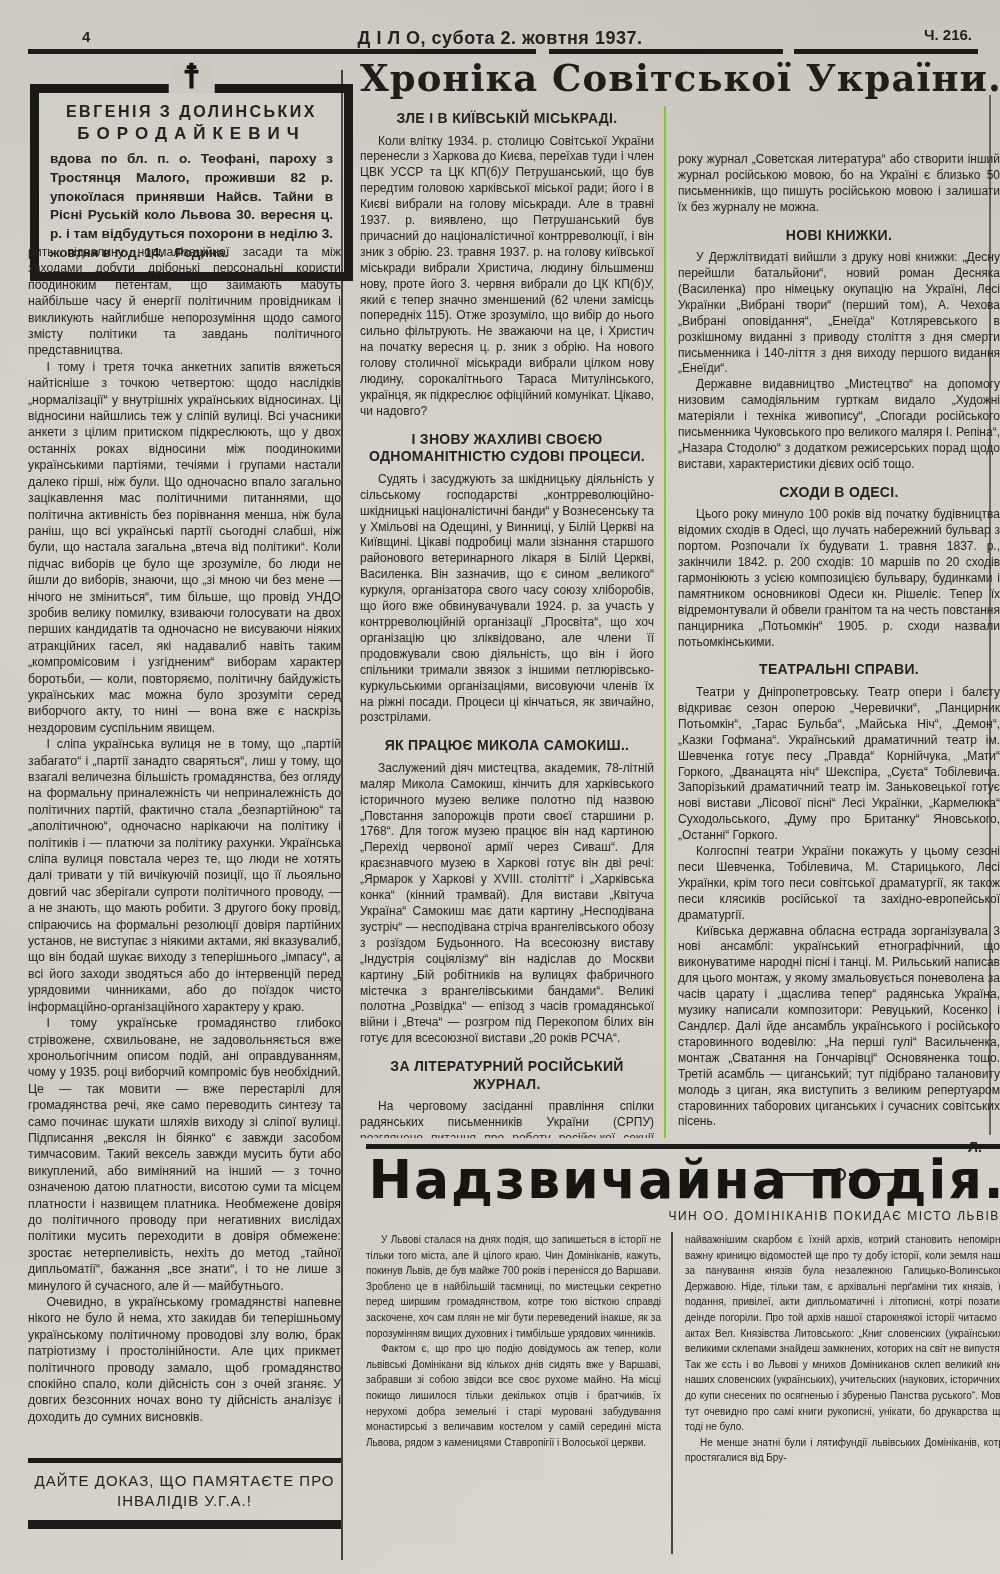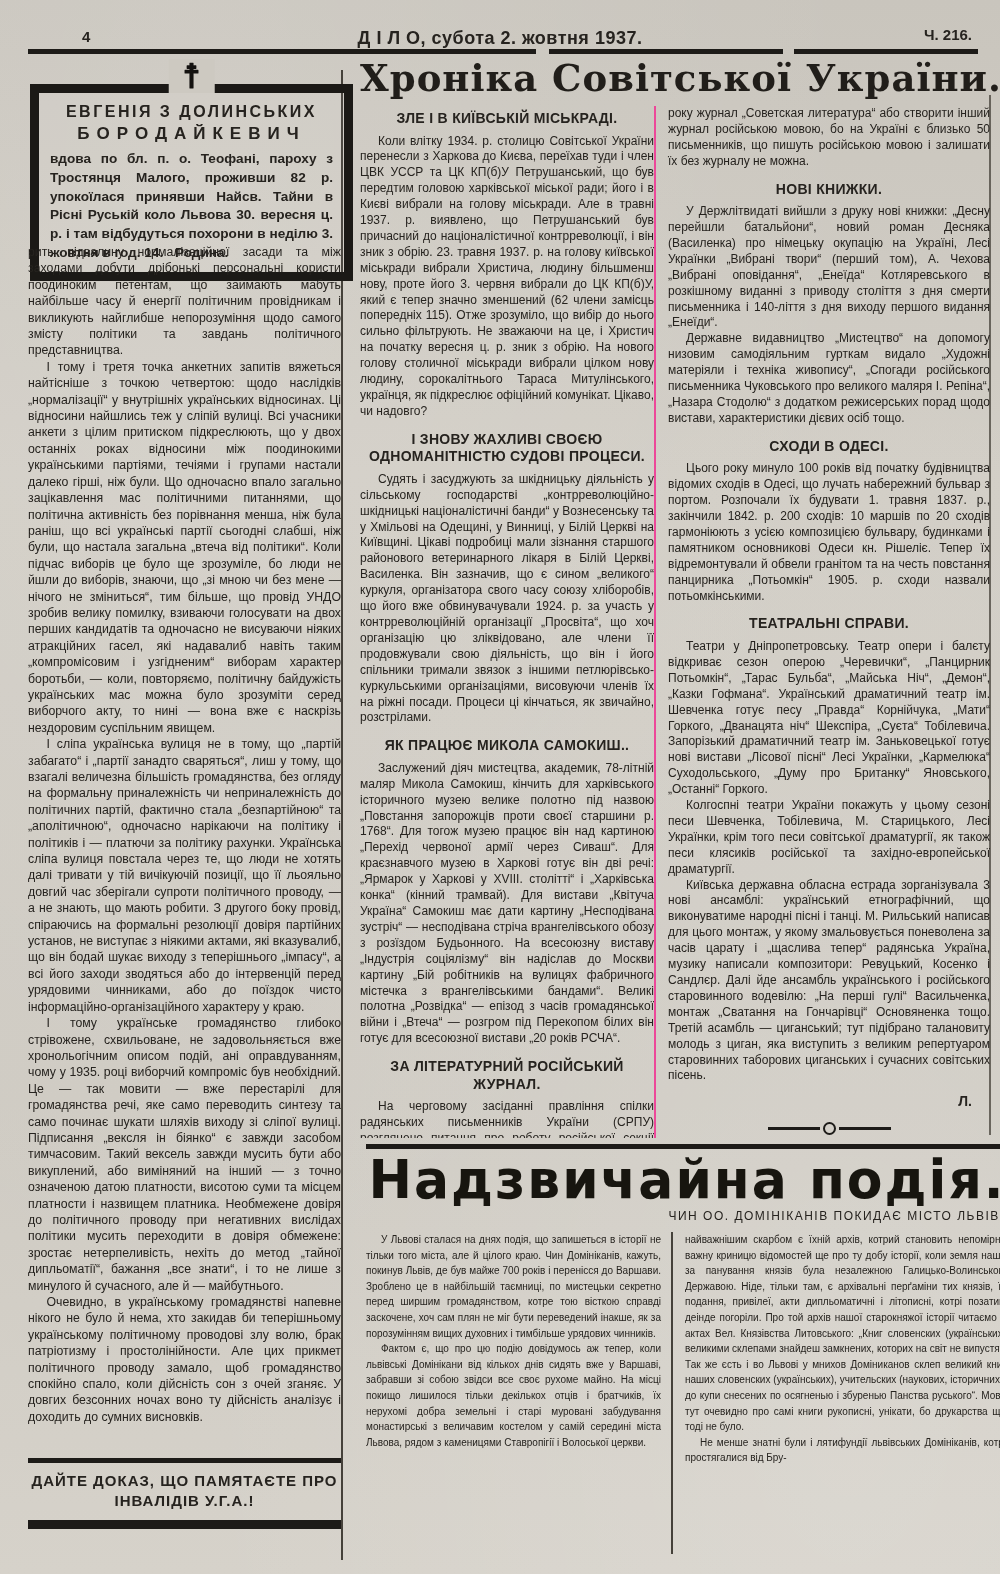--- a/index.html
+++ b/index.html
@@ -33,29 +33,29 @@
   .obit-body b{white-space:nowrap;padding-left:8px;}
   
   .col-left{position:absolute;left:28px;top:244px;width:313px;height:1208px;overflow:hidden;
     font-size:12.3px;line-height:16.4px;text-align:justify;}
   .col-left p{margin:0;text-indent:1.5em;}
   .col-left p.cont{text-indent:0;}
   
   .appeal{position:absolute;left:28px;top:1458px;width:313px;}
   .appeal .rule-a{height:5px;background:#1d1b18;margin-bottom:8px;}
   .appeal .rule-b{height:9px;background:#1d1b18;margin-top:8px;}
-  .appeal .txt{font-size:15px;font-weight:bold;text-align:center;line-height:1.35;letter-spacing:1px;}
+  .appeal .txt{font-size:15px;font-weight:normal;text-align:center;line-height:1.35;letter-spacing:1px;}
   
   .chronicle{position:absolute;left:360px;top:56px;width:642px;}
   .chron-title{font-family:"DejaVu Serif","Liberation Serif",serif;font-size:37px;font-weight:600;
     text-align:center;margin:0 0 6px;letter-spacing:1px;color:#211e1a;}
   .chron-cols{display:flex;}
   .chron-col{font-size:12px;line-height:15.9px;text-align:justify;height:1032px;overflow:hidden;}
-  .chron-col.c2{width:294px;border-right:2px solid #ec4899;}
-  .chron-col.c3{width:322px;padding-left:12px;}
+  .chron-col.c2{width:294px;padding-right:10px;border-right:2px solid #84cc16;}
+  .chron-col.c3{width:322px;padding-left:12px;margin-top:46px;}
   .chron-col h3{font-size:14px;font-weight:bold;text-align:center;line-height:1.25;margin:11px 2px 6px;letter-spacing:.3px;}
   .chron-col h3.first{margin-top:4px;}
   .chron-col p{margin:0;text-indent:1.5em;}
   .chron-col p.cont{text-indent:0;}
   .chron-sig{text-align:right;font-weight:bold;font-size:14px;margin:10px 18px 0 0;}
   .ornament{display:flex;align-items:center;justify-content:center;margin-top:12px;}
   .ornament .bar{width:52px;height:3px;background:#1d1b18;}
   .ornament .dot{width:9px;height:9px;border:2.5px solid #1d1b18;border-radius:50%;margin:0 3px;}
   
   .event{position:absolute;left:366px;top:1144px;width:642px;}

